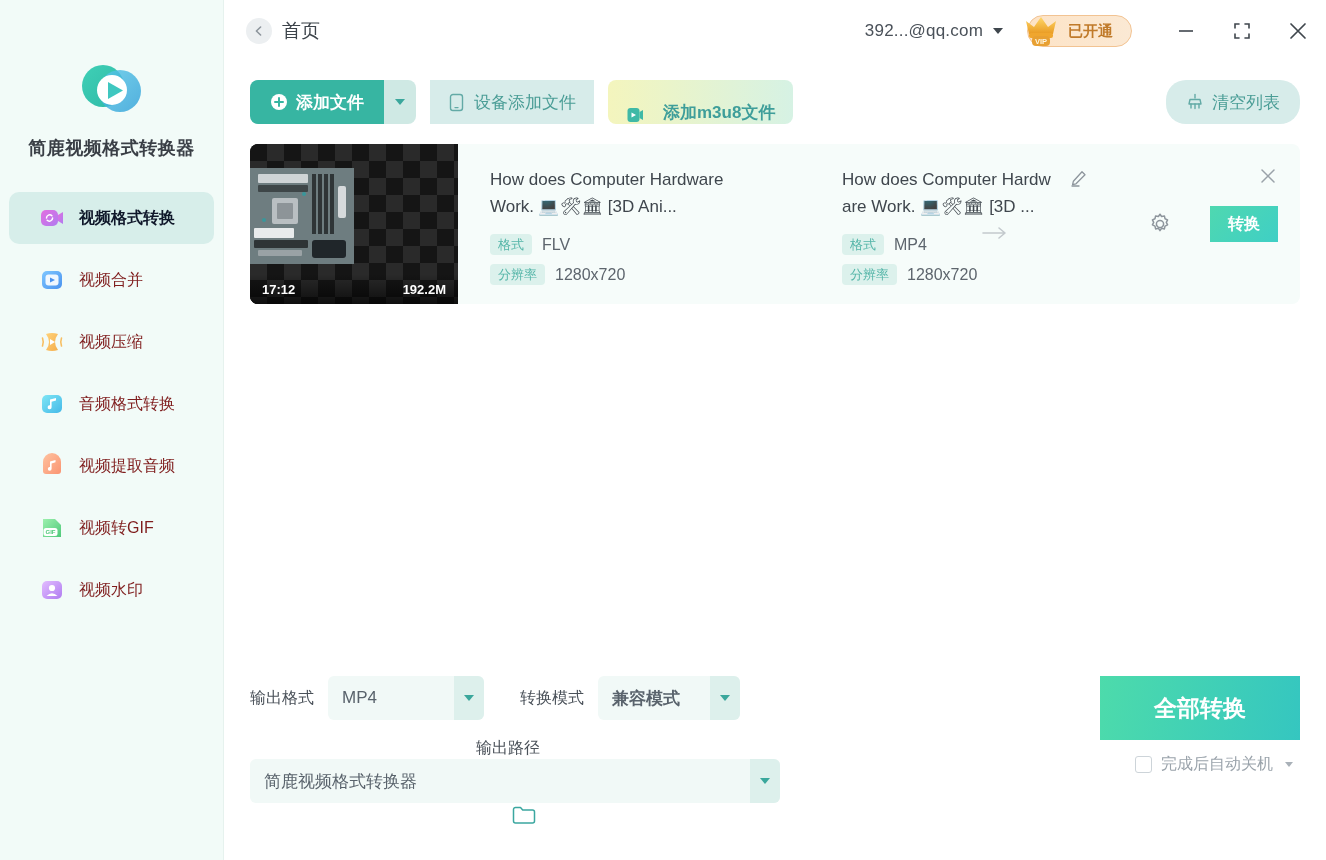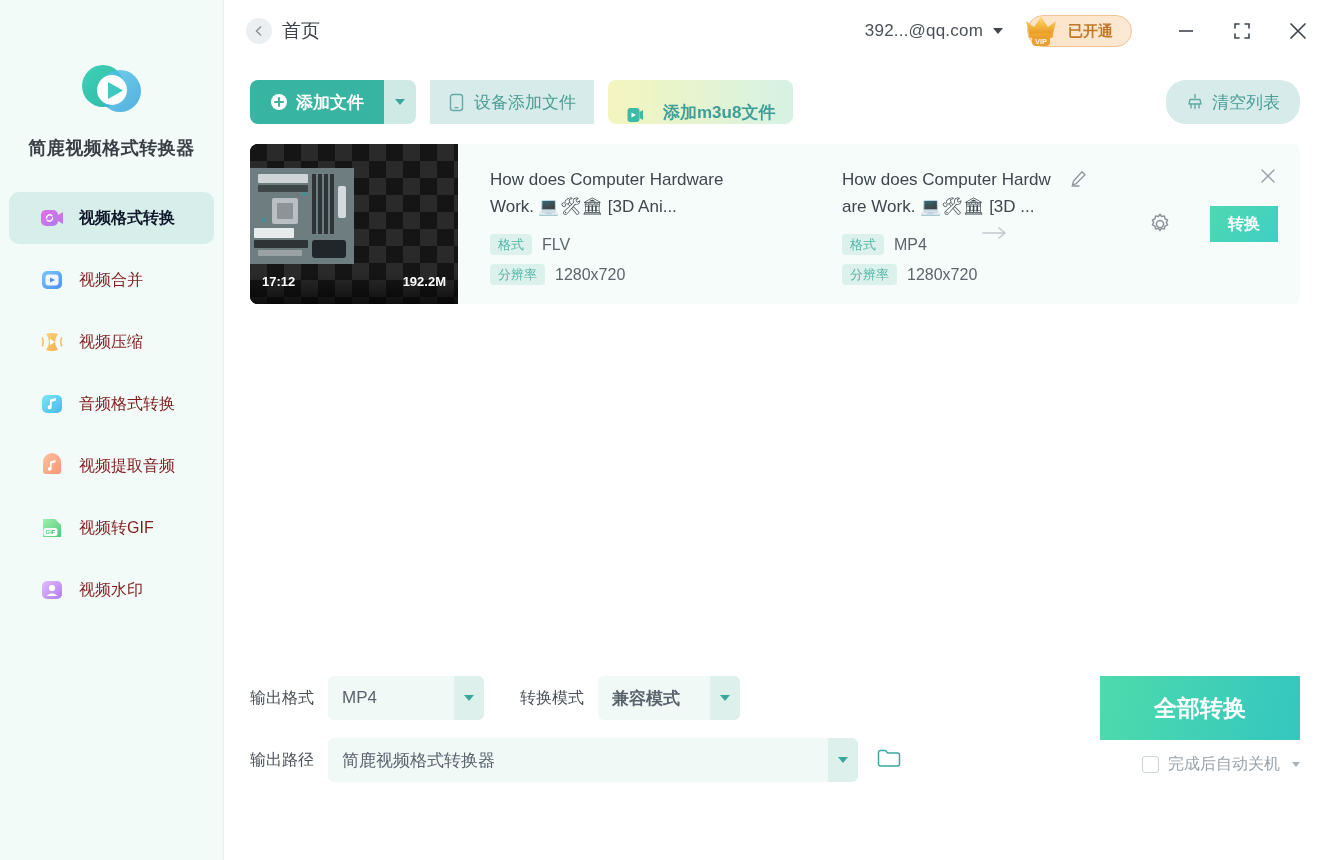--- a/index.html
+++ b/index.html
@@ -123,21 +123,21 @@
     background-image:
       linear-gradient(45deg, #2a2a2a 25%, transparent 25%, transparent 75%, #2a2a2a 75%),
       linear-gradient(45deg, #2a2a2a 25%, transparent 25%, transparent 75%, #2a2a2a 75%);
     background-size: 34px 34px;
     background-position: 0 0, 17px 17px;
     background-color: #151515;
   }
   .thumb-img { position: absolute; left: 0; top: 10px; width: 148px; height: 118px; }
   .thumb-bar {
     position: absolute; left: 0; right: 0; bottom: 0; height: 30px;
-    display: flex; justify-content: space-between;
+    display: flex; align-items: center; justify-content: space-between;
     padding: 0 12px;
     background: linear-gradient(to top, rgba(0,0,0,.65), rgba(0,0,0,0));
     color: #fff; font-size: 13px; font-weight: bold;
   }
   .src-pane { flex: 0 0 340px; padding: 22px 0 0 32px; position: relative; }
   .dst-pane { flex: 1; padding: 22px 0 0 44px; position: relative; }
   .ftitle {
     font-size: 17px; color: #3f464d; line-height: 27px;
     width: 240px; word-break: break-all;
   }
@@ -179,32 +179,32 @@
     width: 30px; align-self: stretch; background: #ddf0ec;
     display: flex; align-items: center; justify-content: center;
   }
   .caret-t {
     width: 0; height: 0;
     border-left: 5px solid transparent; border-right: 5px solid transparent;
     border-top: 6px solid #3aa79c;
   }
   .w-fmt { width: 156px; }
   .w-mode { width: 142px; font-weight: bold; }
-  .row-path { position: absolute; left: 26px; top: 70px; display: flex; align-items: center; }
+  .row-path { position: absolute; left: 26px; top: 70px; display: flex; align-items: center; flex-direction: column; }
   .path-input { width: 530px; }
   .folder-btn { margin-left: 18px; cursor: pointer; }
   .btn-all {
     position: absolute; right: 26px; top: 8px;
     width: 200px; height: 64px; border-radius: 0;
     background: linear-gradient(100deg,#4ddbab,#35c6c0);
     color: #fff; font-size: 23px; font-weight: bold;
     display: flex; align-items: center; justify-content: center; cursor: pointer;
   }
   .shutdown {
-    position: absolute; right: 26px; top: 86px;
+    position: absolute; right: 33px; top: 86px;
     display: flex; align-items: center; gap: 9px; cursor: pointer;
   }
   .chk {
     width: 17px; height: 17px; border: 1px solid #cdd4d9; border-radius: 3px; background: #fff;
   }
   .shutdown-lbl { font-size: 16px; color: #9aa3ab; }
   .caret-tiny {
     width: 0; height: 0; margin-left: 3px;
     border-left: 4px solid transparent; border-right: 4px solid transparent;
     border-top: 5px solid #a9b1b8;

